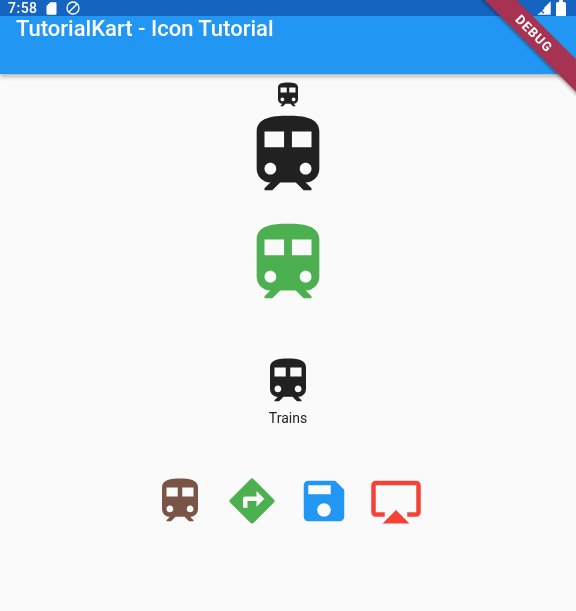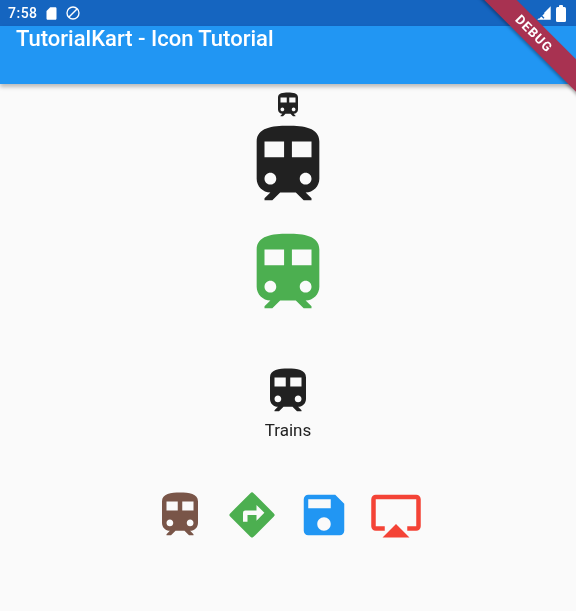--- a/index.html
+++ b/index.html
@@ -7,21 +7,21 @@
     padding: 0;
     width: 576px;
     height: 611px;
     font-family: Roboto, "Helvetica Neue", Arial, sans-serif;
     background: #fafafa;
     overflow: hidden;
     position: relative;
   }
   
   .status-bar {
-    height: 26px;
+    height: 16px;
     background: #1565c0;
     color: #fff;
     display: flex;
     align-items: center;
     font-size: 14px;
     padding: 0 8px;
     position: relative;
   }
   .status-left {
     display: flex;
@@ -89,21 +89,21 @@
     display: flex;
     flex-direction: column;
     align-items: center;
   }
   .icon-block {
     display: flex;
     flex-direction: column;
     align-items: center;
   }
   .caption {
-    font-size: 17px;
+    font-size: 14px;
     color: #222;
     margin-top: 2px;
   }
   .row-icons {
     display: flex;
     flex-direction: row;
     align-items: center;
     gap: 18px;
     margin-top: 48px;
   }

